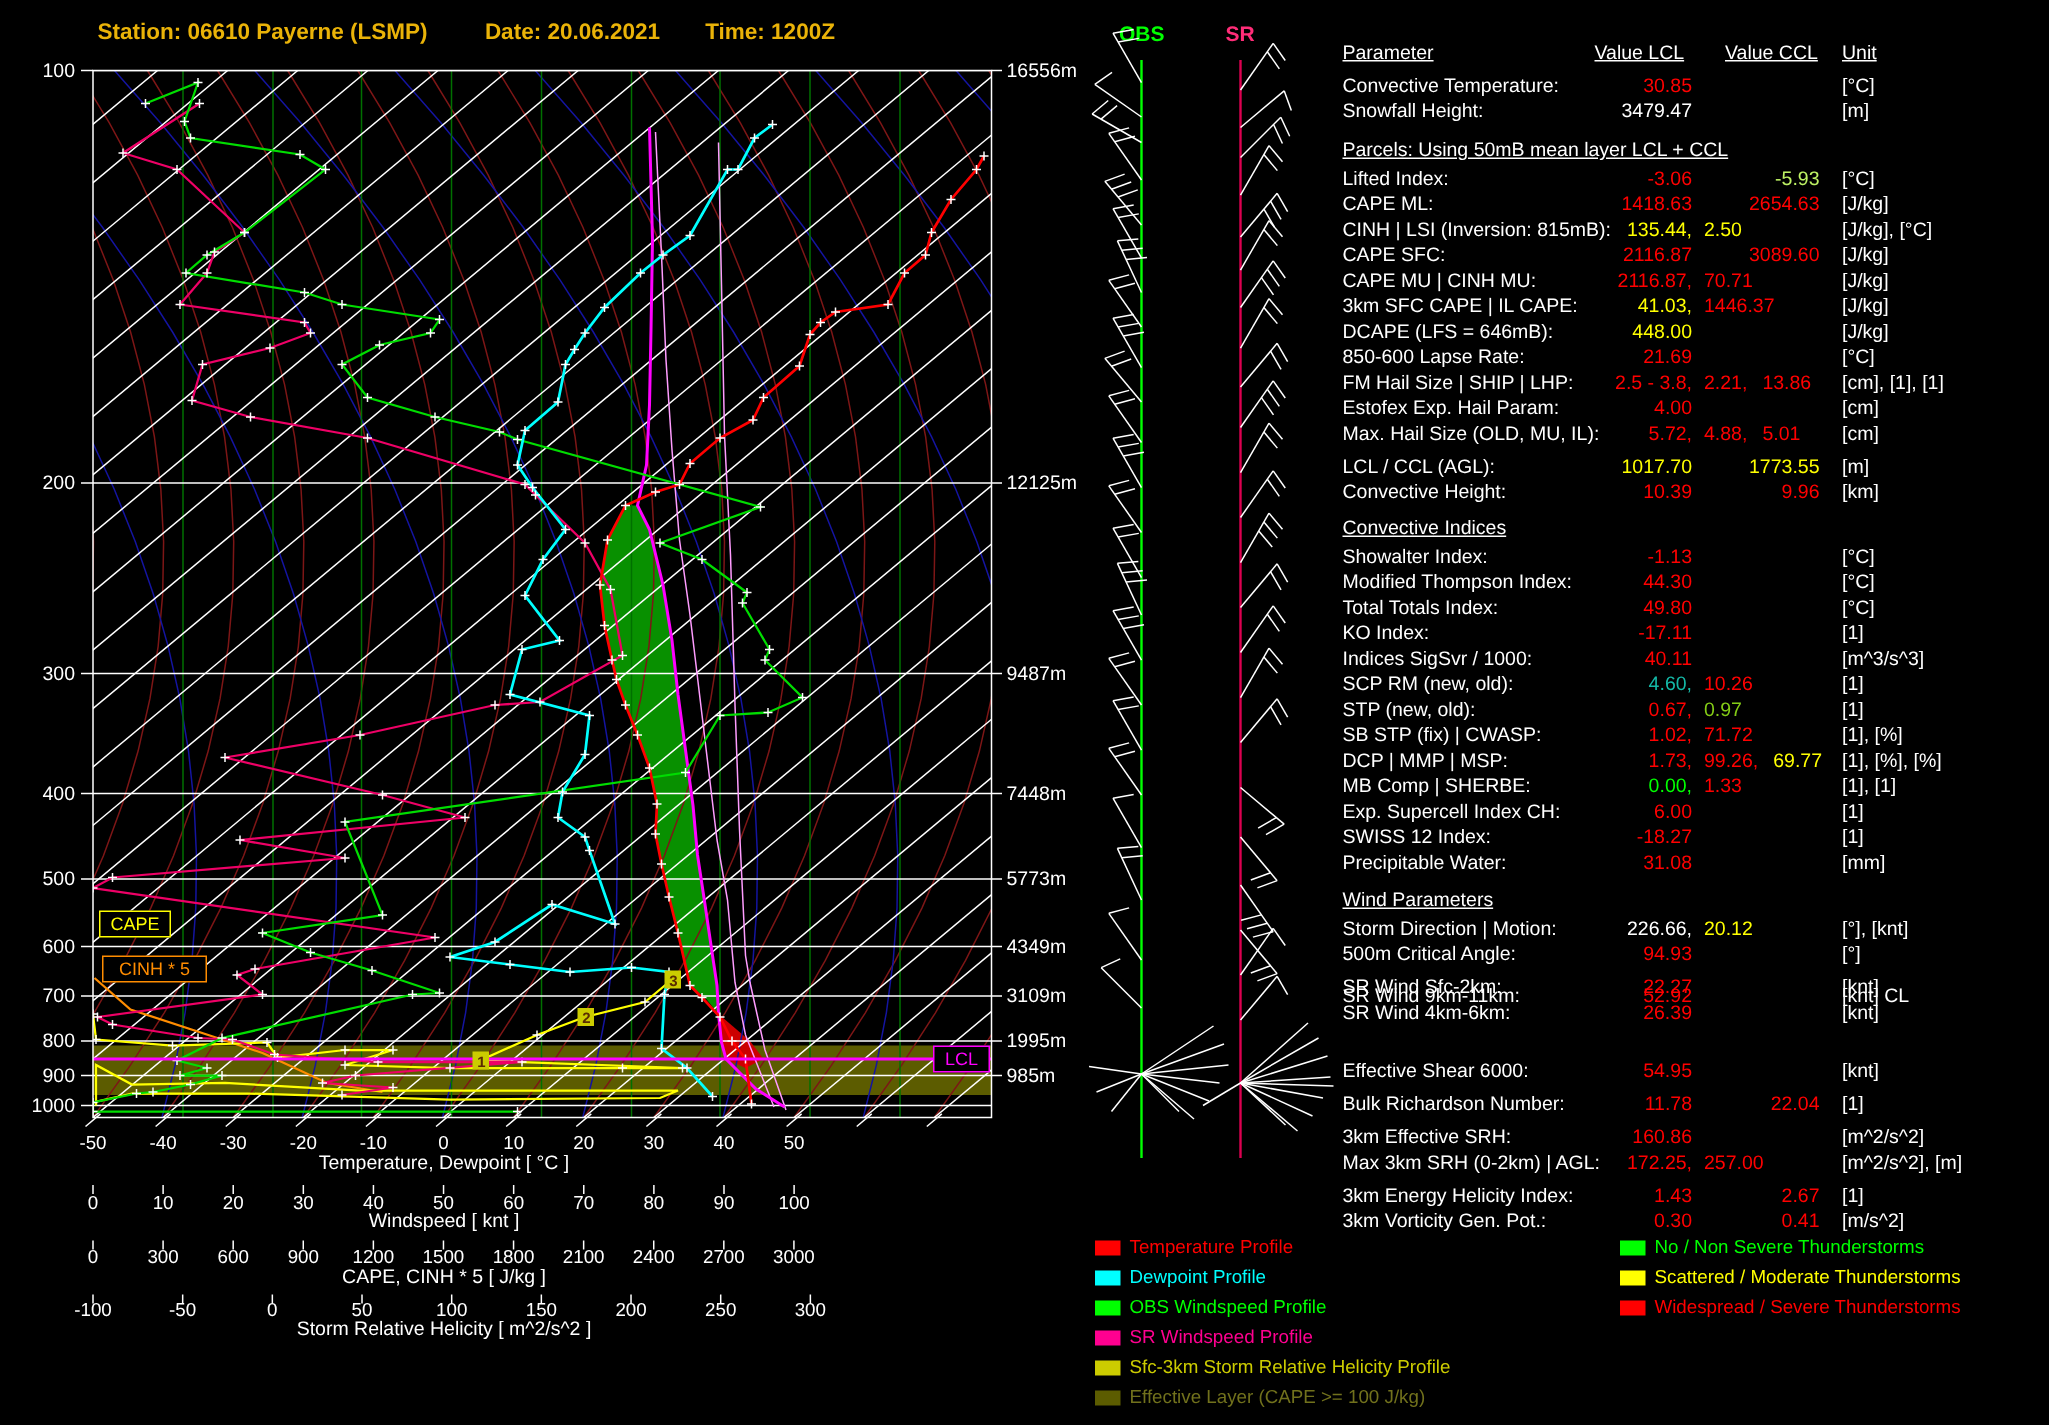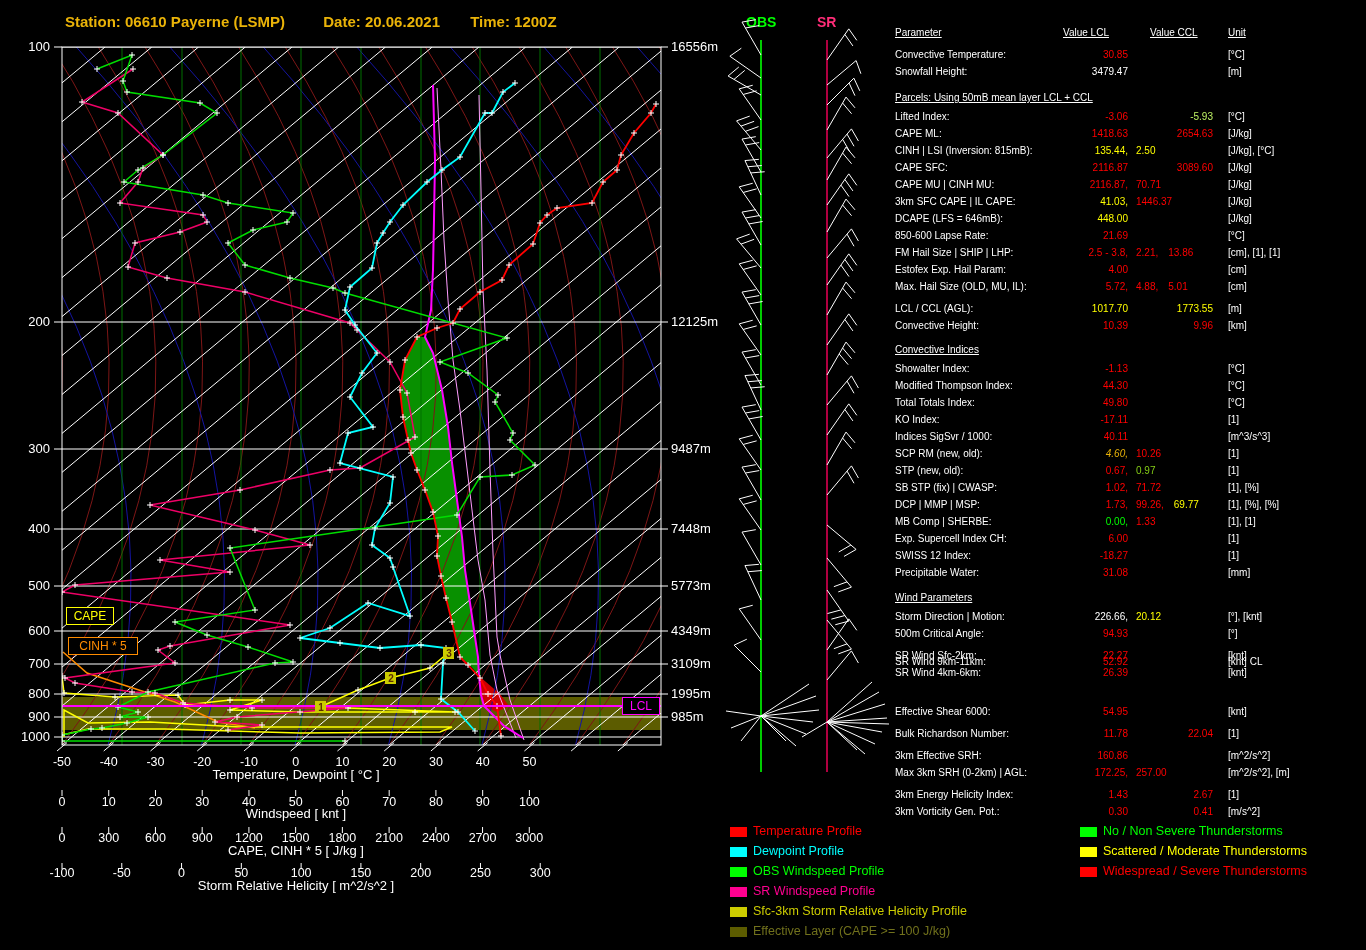--- a/index.html
+++ b/index.html
@@ -2,21 +2,21 @@
 <html><head>
 <meta charset="utf-8">
 <style>
   html,body{margin:0;padding:0;background:#000;width:1366px;height:950px;overflow:hidden;
     font-family:"Liberation Sans",sans-serif;}
   #root{position:absolute;left:0;top:0;width:1366px;height:950px;background:#000;}
   .abs{position:absolute;}
   .ttl{color:#eab308;font-weight:bold;font-size:15px;white-space:nowrap;}
   .colhdr{font-weight:bold;font-size:14px;}
   .chartbox{border:1px solid;font-size:12px;line-height:16px;text-align:center;background:#000;white-space:nowrap;}
-  #panel{position:absolute;left:895px;top:0;width:471px;height:830px;font-size:10px;color:#fff;}
+  #panel{position:absolute;left:895px;top:0;width:471px;height:830px;font-size:13px;color:#fff;}
   .phdr span{position:absolute;text-decoration:underline;white-space:nowrap;}
   .sect-title{position:absolute;text-decoration:underline;white-space:nowrap;height:19px;}
   .prow{position:absolute;height:17px;width:471px;white-space:nowrap;}
   .plabel{position:absolute;left:0;}
   .v1a{position:absolute;left:0;width:233px;text-align:right;}
   .v1rest{position:absolute;left:241px;}
   .v1rest span{margin-right:10px;}
   .v2{position:absolute;left:233px;width:85px;text-align:right;}
   .unit{position:absolute;left:333px;}
   .legend-item{position:absolute;height:16px;white-space:nowrap;font-size:12.5px;}
@@ -1046,21 +1046,21 @@
           <span class="v1a" style="color: rgb(255, 0, 0);">-17.11</span>
           <span class="unit">[1]</span>
         </div>
         <div class="prow" style="top: 431px;">
           <span class="plabel">Indices SigSvr / 1000:</span>
           <span class="v1a" style="color: rgb(255, 0, 0);">40.11</span>
           <span class="unit">[m^3/s^3]</span>
         </div>
         <div class="prow" style="top: 448px;">
           <span class="plabel">SCP RM (new, old):</span>
-          <span class="v1a" style="color: #eab308; font-style: italic;">4.60,</span>
+          <span class="v1a" style="color: #14b8a6;">4.60,</span>
           <span class="v1rest"><span style="color: rgb(255, 0, 0);">10.26</span></span>
           <span class="unit">[1]</span>
         </div>
         <div class="prow" style="top: 465px;">
           <span class="plabel">STP (new, old):</span>
           <span class="v1a" style="color: rgb(255, 0, 0);">0.67,</span>
           <span class="v1rest"><span style="color: #84cc16;">0.97</span></span>
           <span class="unit">[1]</span>
         </div>
         <div class="prow" style="top: 482px;">

